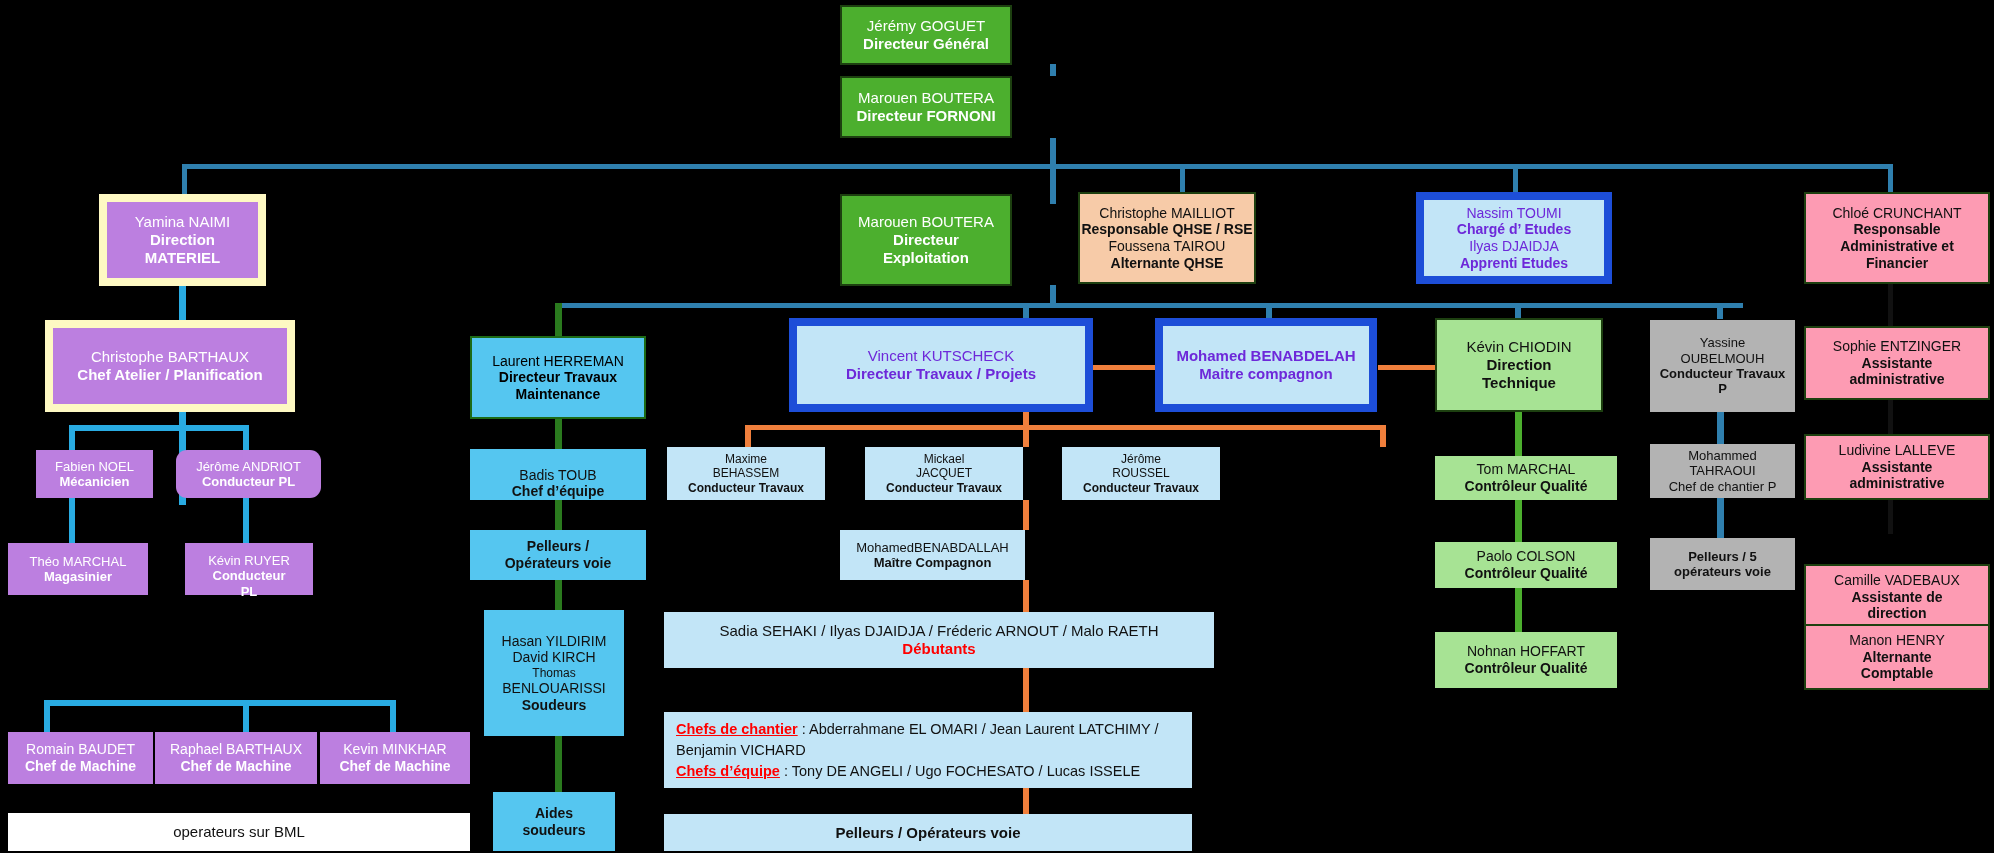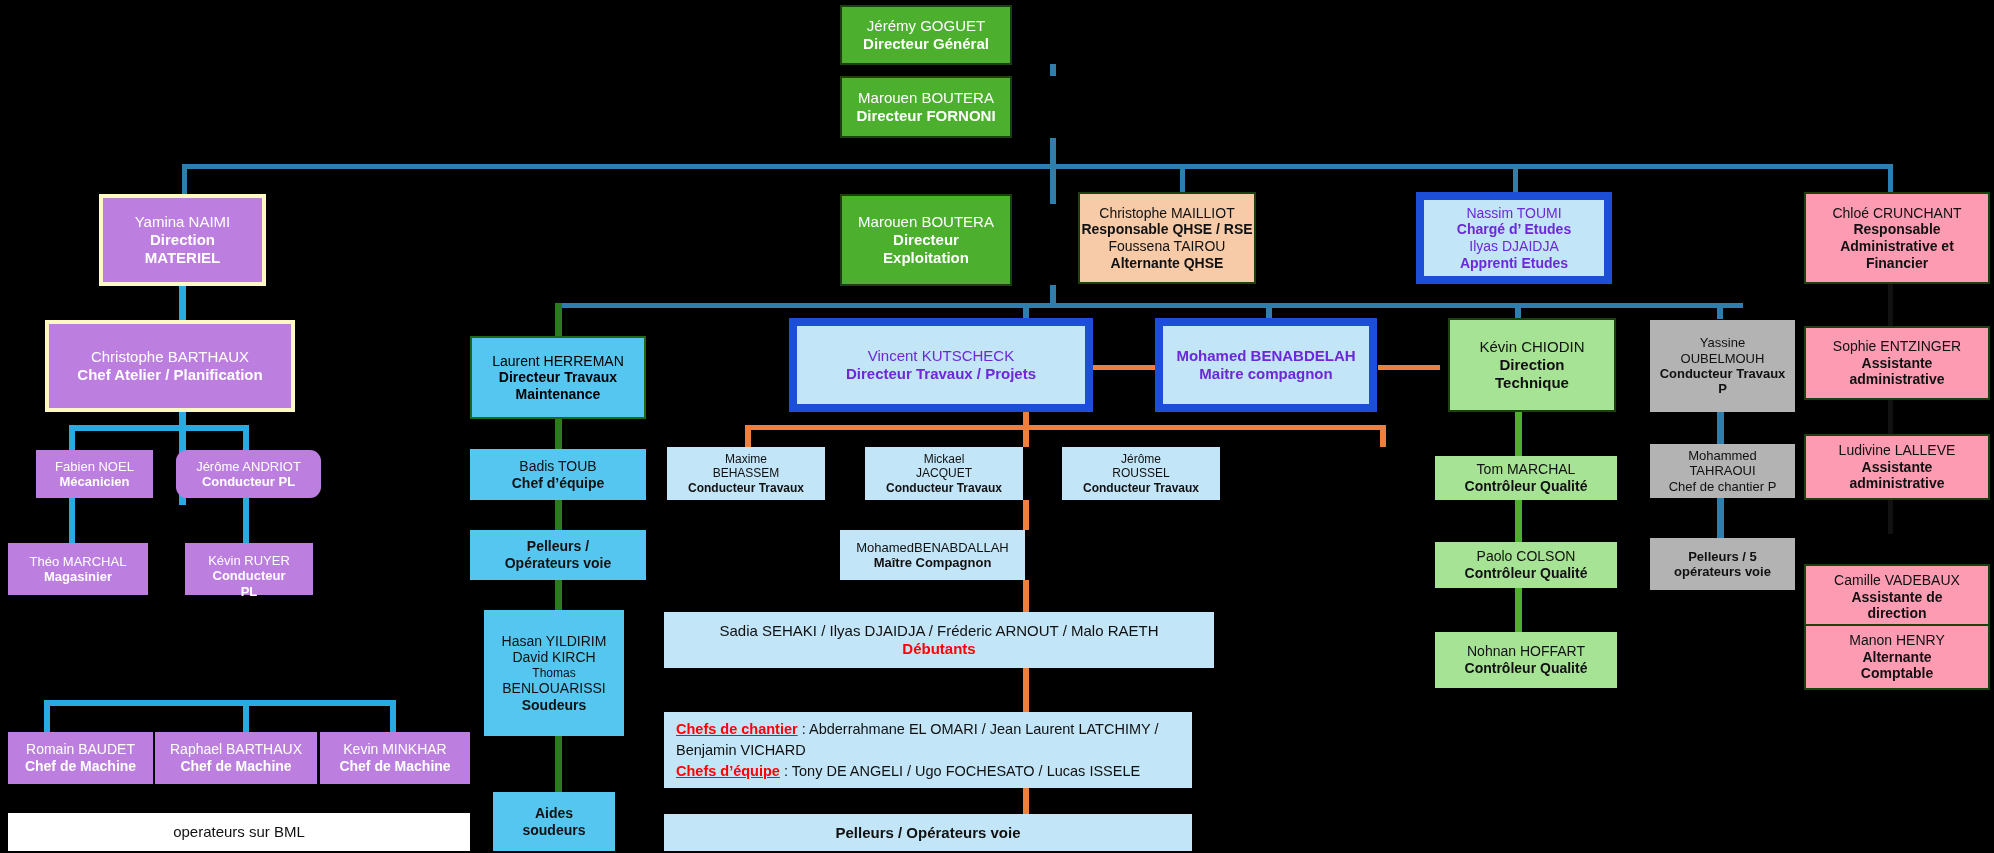--- a/index.html
+++ b/index.html
@@ -16,28 +16,28 @@
     align-items:center; justify-content:center;
     text-align:center;
     line-height:1.18;
     z-index:5;
   }
   .box .ln { display:block; width:100%; }
   .box .b { font-weight:bold; }
 
   
   .c-green      { background:#4CAF2E; color:#fff; border:2px solid #1d4010; }
-  .c-purple-dk  { background:#BC7FE0; color:#fff; border:4px solid #fef9c3; }
+  .c-purple-dk  { background:#BC7FE0; color:#fff; border:8px solid #fef9c3; }
   .c-purple     { background:#BC7FE0; color:#fff; border:none; }
   .c-skyblue    { background:#55C6F0; color:#000000; border:2px solid #1d6b16; }
   .c-skyblue-nb { background:#55C6F0; color:#111; border:none; }
   .c-lightblue  { background:#C2E5F7; color:#6d28d9; border:8px solid #1d4ed8; }
   .c-lightblue-nb{ background:#C2E5F7; color:#111; border:none; }
   .c-peach      { background:#F7CBA8; color:#111; border:2px solid #1d4010; }
-  .c-limegreen  { background:#A7E394; color:#111; border:2px solid #1d4010;margin-left:13px; }
+  .c-limegreen  { background:#A7E394; color:#111; border:2px solid #1d4010; }
   .c-limegreen-nb{ background:#A7E394; color:#111; border:none; }
   .c-gray       { background:#B3B3B3; color:#111; border:none; }
   .c-pink       { background:#FD9BB3; color:#111; border:2px solid #1d4010; }
   .c-white      { background:#FFFFFF; color:#111; border:none; }
 
   .red { color:#FF0000; font-weight:bold; }
   .redu { color:#FF0000; font-weight:bold; text-decoration:underline; }
 
   .ltext { text-align:left; align-items:flex-start; padding:7px 12px; justify-content:flex-start;}
 
@@ -204,21 +204,21 @@
   <div class="box c-purple" style="left:36px;top:450px;width:117px;height:48px;font-size:13px;">
     <span class="ln">Fabien NOEL</span>
     <span class="ln b">Mécanicien</span>
   </div>
 
   <div class="box c-purple" style="left:176px;top:450px;width:145px;height:48px;font-size:13px;border-radius:11px;">
     <span class="ln">Jérôme ANDRIOT</span>
     <span class="ln b">Conducteur PL</span>
   </div>
 
-  <div class="box c-skyblue-nb" style="left:470px;top:449px;width:176px;height:51px;font-size:14px;">
+  <div class="box c-skyblue-nb" style="left:470px;top:449px;width:176px;height:51px;font-size:14px;justify-content:flex-end;">
     <span class="ln">Badis TOUB</span>
     <span class="ln b">Chef d’équipe</span>
   </div>
 
   <div class="box c-lightblue-nb" style="left:667px;top:447px;width:158px;height:53px;font-size:12px;">
     <span class="ln">Maxime</span>
     <span class="ln">BEHASSEM</span>
     <span class="ln b">Conducteur Travaux</span>
   </div>
 

